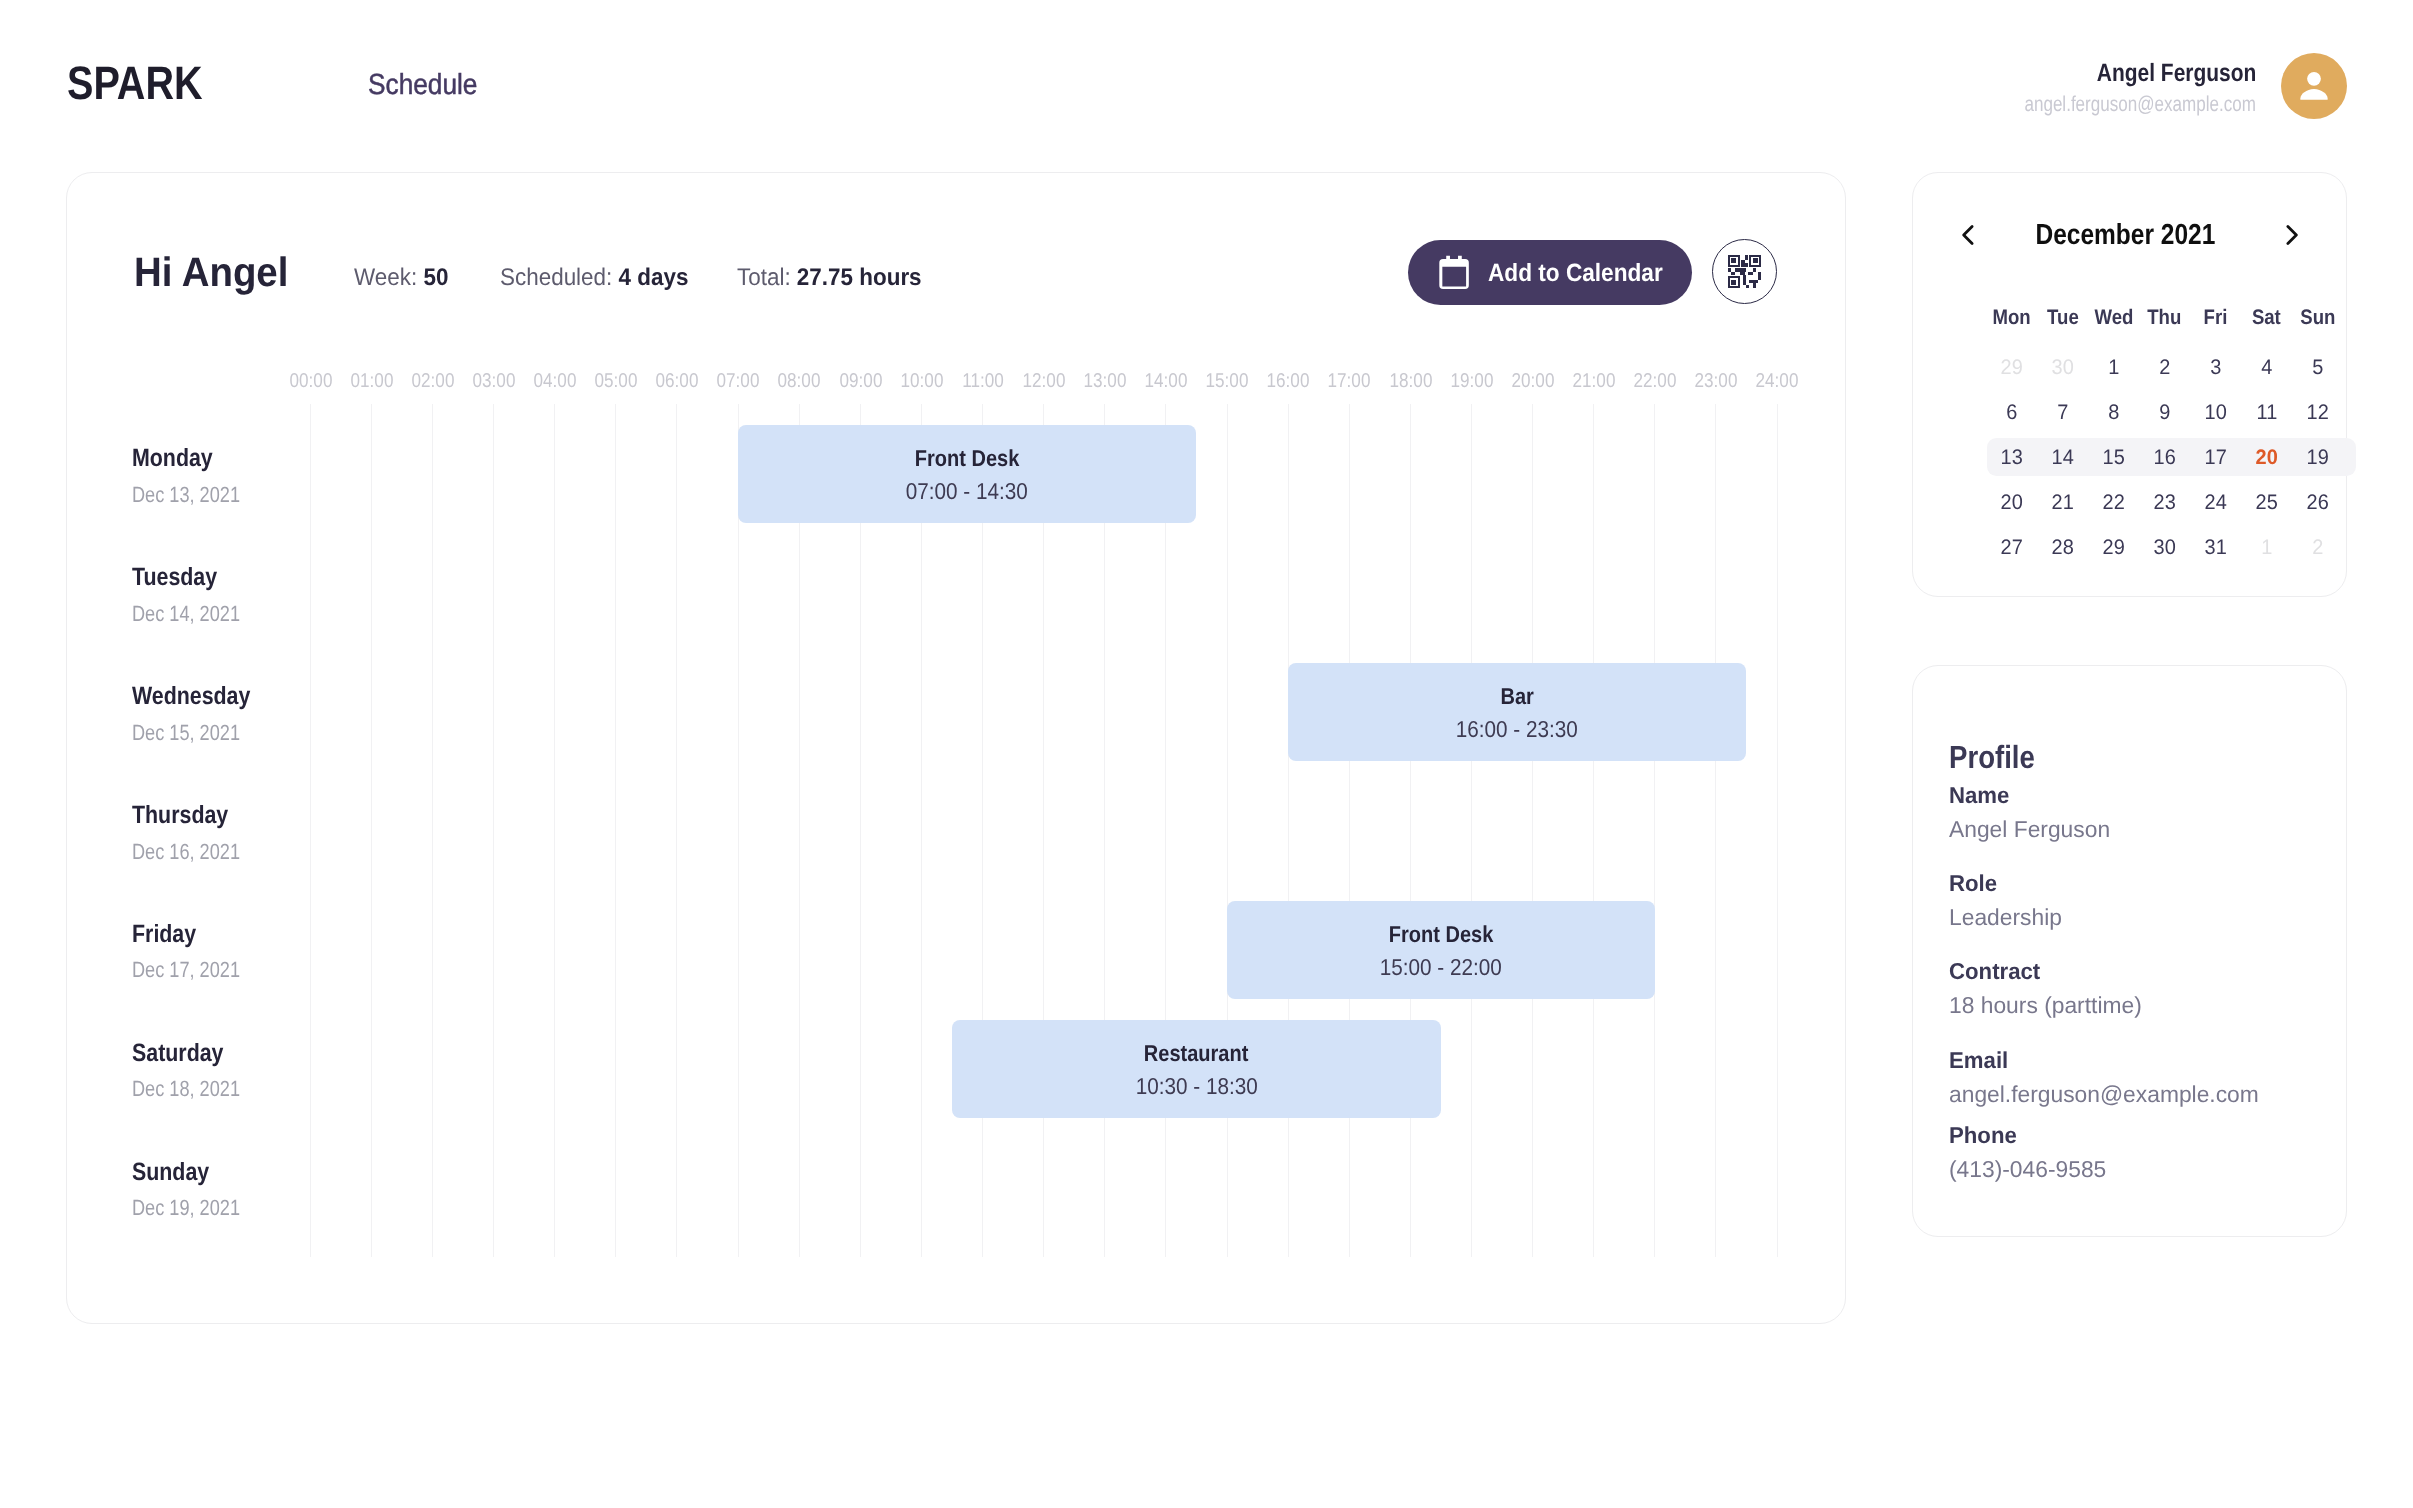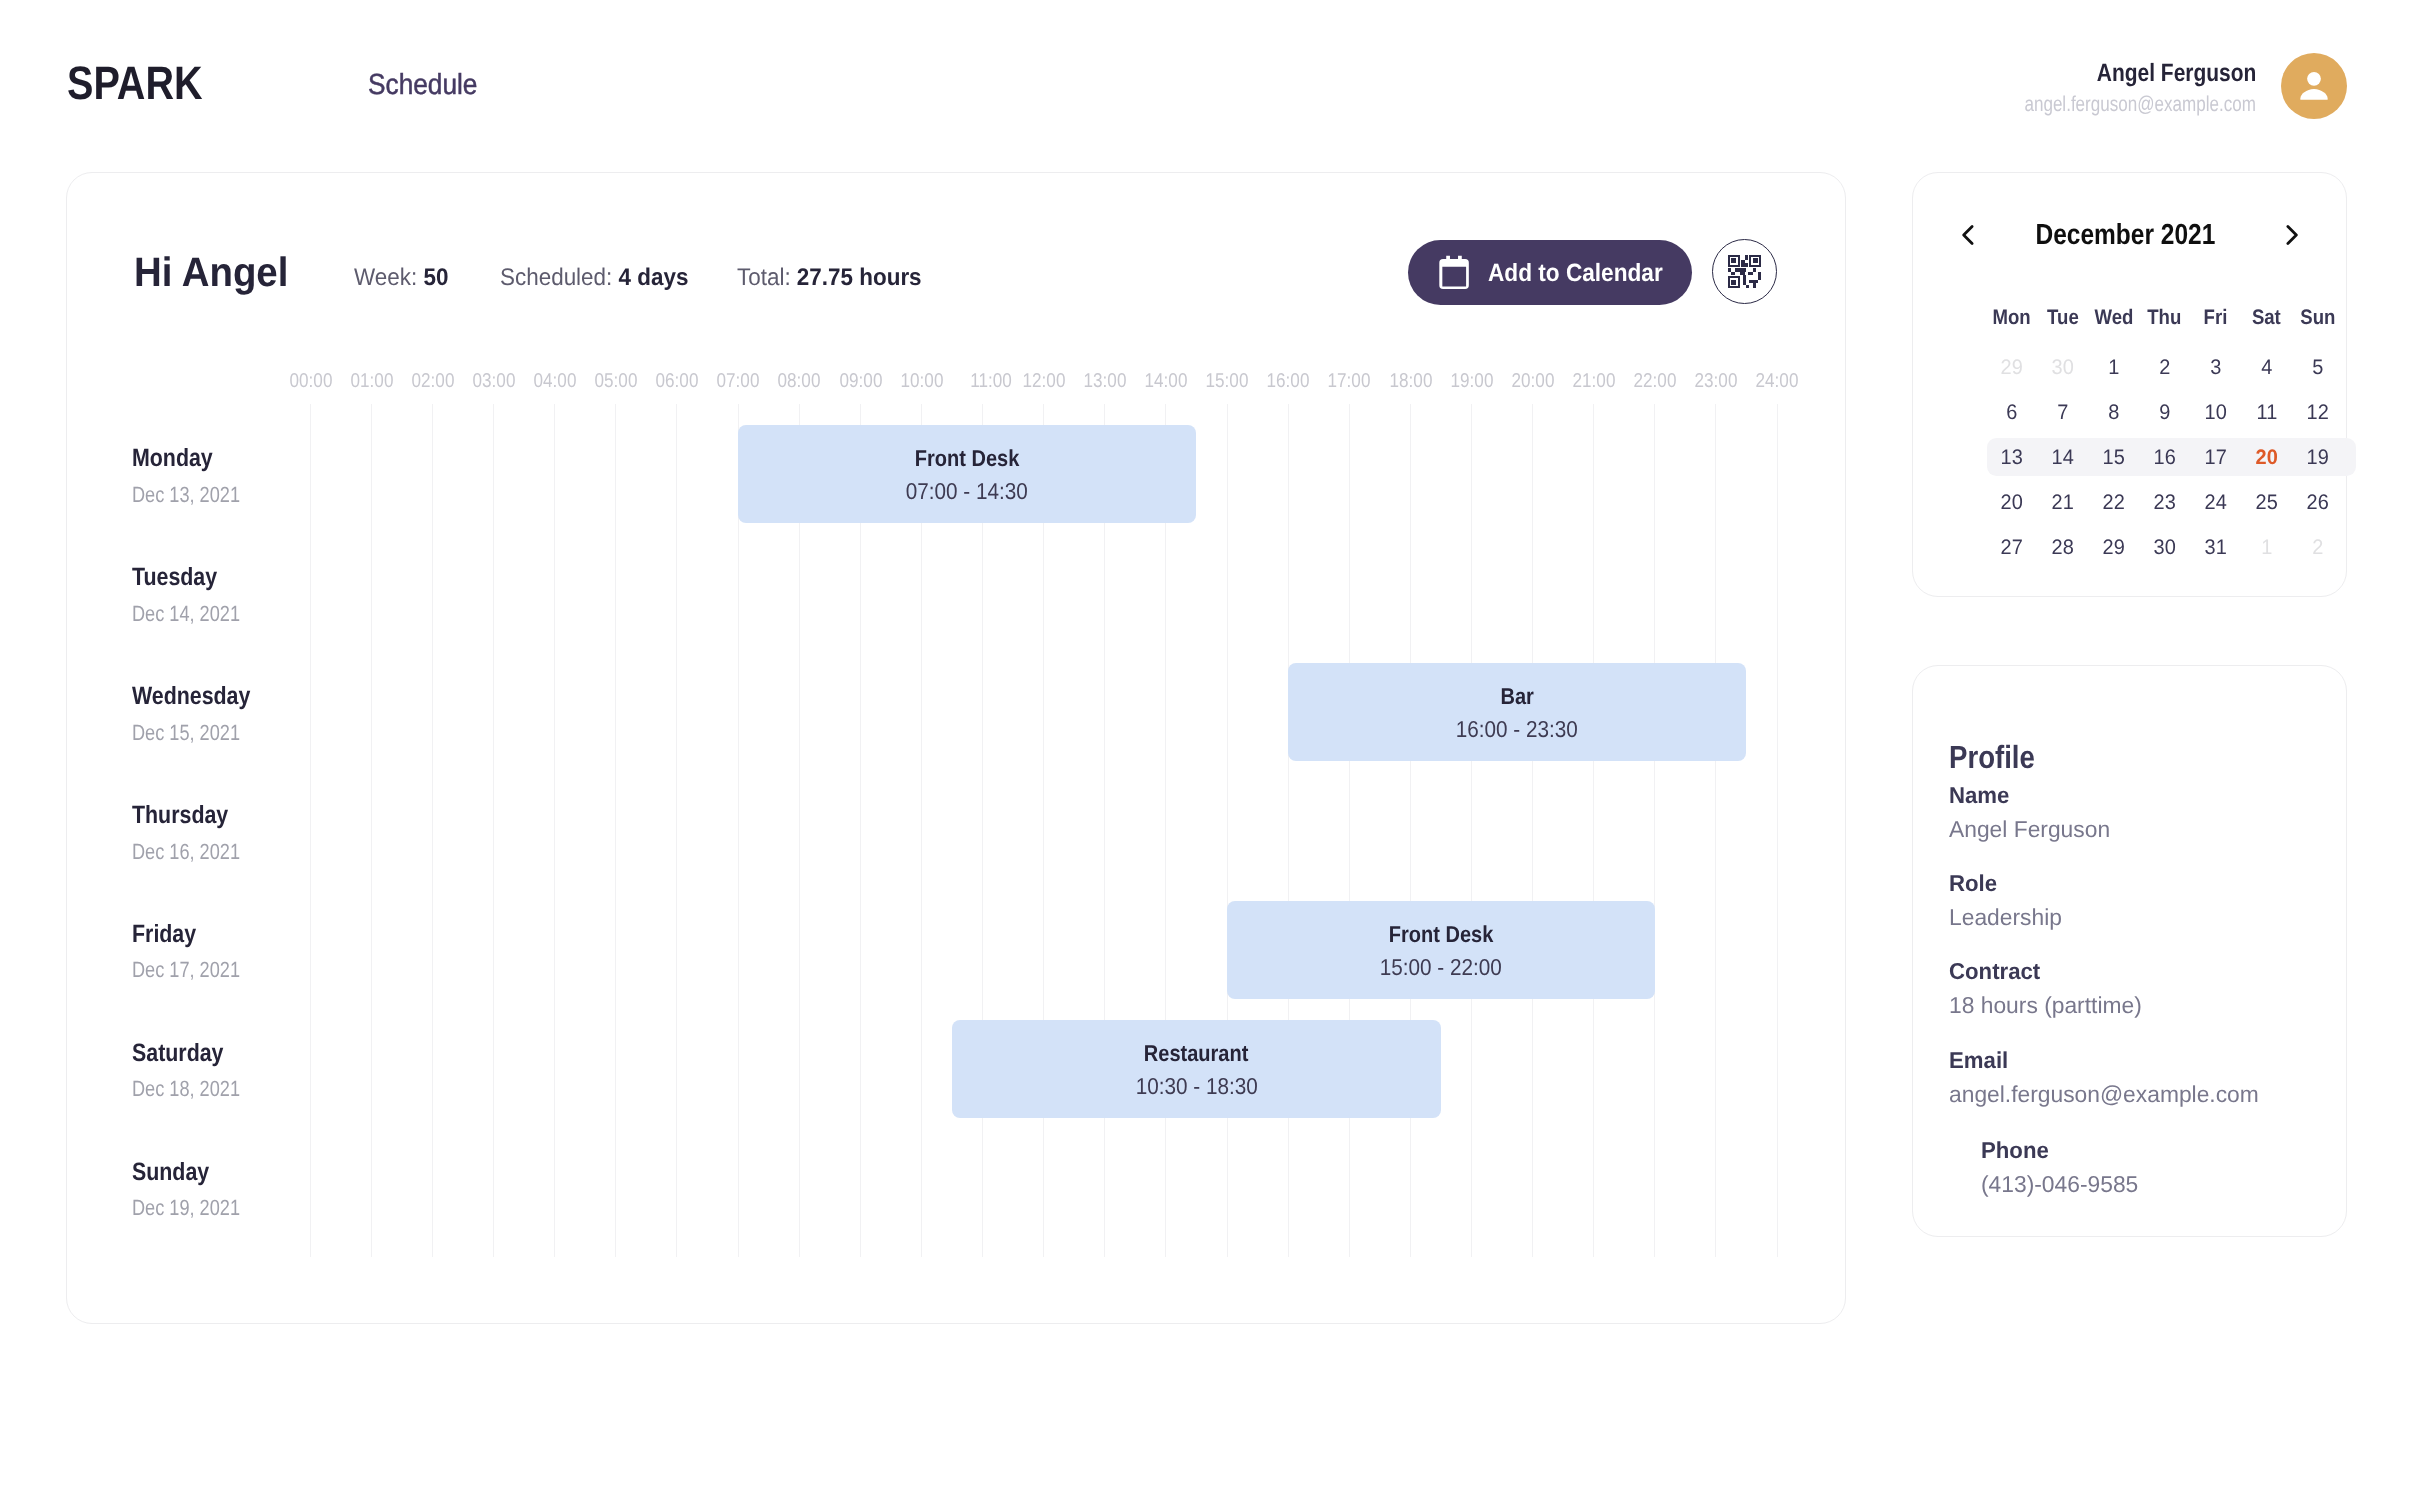--- a/index.html
+++ b/index.html
@@ -369,21 +369,21 @@
       <div class="hourlabel" style="left: 610px; top: 201px;"><span class="nwc">06:00</span></div>
       <div class="gridline" style="left: 609px; top: 231px; height: 853px;"></div>
       <div class="hourlabel" style="left: 671px; top: 201px;"><span class="nwc">07:00</span></div>
       <div class="gridline" style="left: 671px; top: 231px; height: 853px;"></div>
       <div class="hourlabel" style="left: 732px; top: 201px;"><span class="nwc">08:00</span></div>
       <div class="gridline" style="left: 732px; top: 231px; height: 853px;"></div>
       <div class="hourlabel" style="left: 794px; top: 201px;"><span class="nwc">09:00</span></div>
       <div class="gridline" style="left: 793px; top: 231px; height: 853px;"></div>
       <div class="hourlabel" style="left: 855px; top: 201px;"><span class="nwc">10:00</span></div>
       <div class="gridline" style="left: 854px; top: 231px; height: 853px;"></div>
-      <div class="hourlabel" style="left: 916px; top: 201px; margin-left: 8px;"><span class="nwc">11:00</span></div>
+      <div class="hourlabel" style="left: 916px; top: 201px;"><span class="nwc">11:00</span></div>
       <div class="gridline" style="left: 915px; top: 231px; height: 853px;"></div>
       <div class="hourlabel" style="left: 977px; top: 201px;"><span class="nwc">12:00</span></div>
       <div class="gridline" style="left: 976px; top: 231px; height: 853px;"></div>
       <div class="hourlabel" style="left: 1038px; top: 201px; text-decoration: underline;"><span class="nwc">13:00</span></div>
       <div class="gridline" style="left: 1037px; top: 231px; height: 853px;"></div>
       <div class="hourlabel" style="left: 1099px; top: 201px;"><span class="nwc">14:00</span></div>
       <div class="gridline" style="left: 1098px; top: 231px; height: 853px;"></div>
       <div class="hourlabel" style="left: 1160px; top: 201px;"><span class="nwc">15:00</span></div>
       <div class="gridline" style="left: 1160px; top: 231px; height: 853px;"></div>
       <div class="hourlabel" style="left: 1221px; top: 201px;"><span class="nwc">16:00</span></div>
@@ -519,19 +519,19 @@
         <div class="pf-value"><span class="nw">Leadership</span></div>
       </div>
       <div class="pf-field" style="top: 297px;">
         <div class="pf-label"><span class="nw">Contract</span></div>
         <div class="pf-value"><span class="nw">18 hours (parttime)</span></div>
       </div>
       <div class="pf-field" style="top: 386px;">
         <div class="pf-label"><span class="nw">Email</span></div>
         <div class="pf-value"><span class="nw">angel.ferguson@example.com</span></div>
       </div>
-      <div class="pf-field" style="top: 476px; margin-left: 32px;">
+      <div class="pf-field" style="top: 461px;">
         <div class="pf-label"><span class="nw">Phone</span></div>
         <div class="pf-value"><span class="nw">(413)-046-9585</span></div>
       </div>
     </div>
 </div>
 
 
 </body></html>

